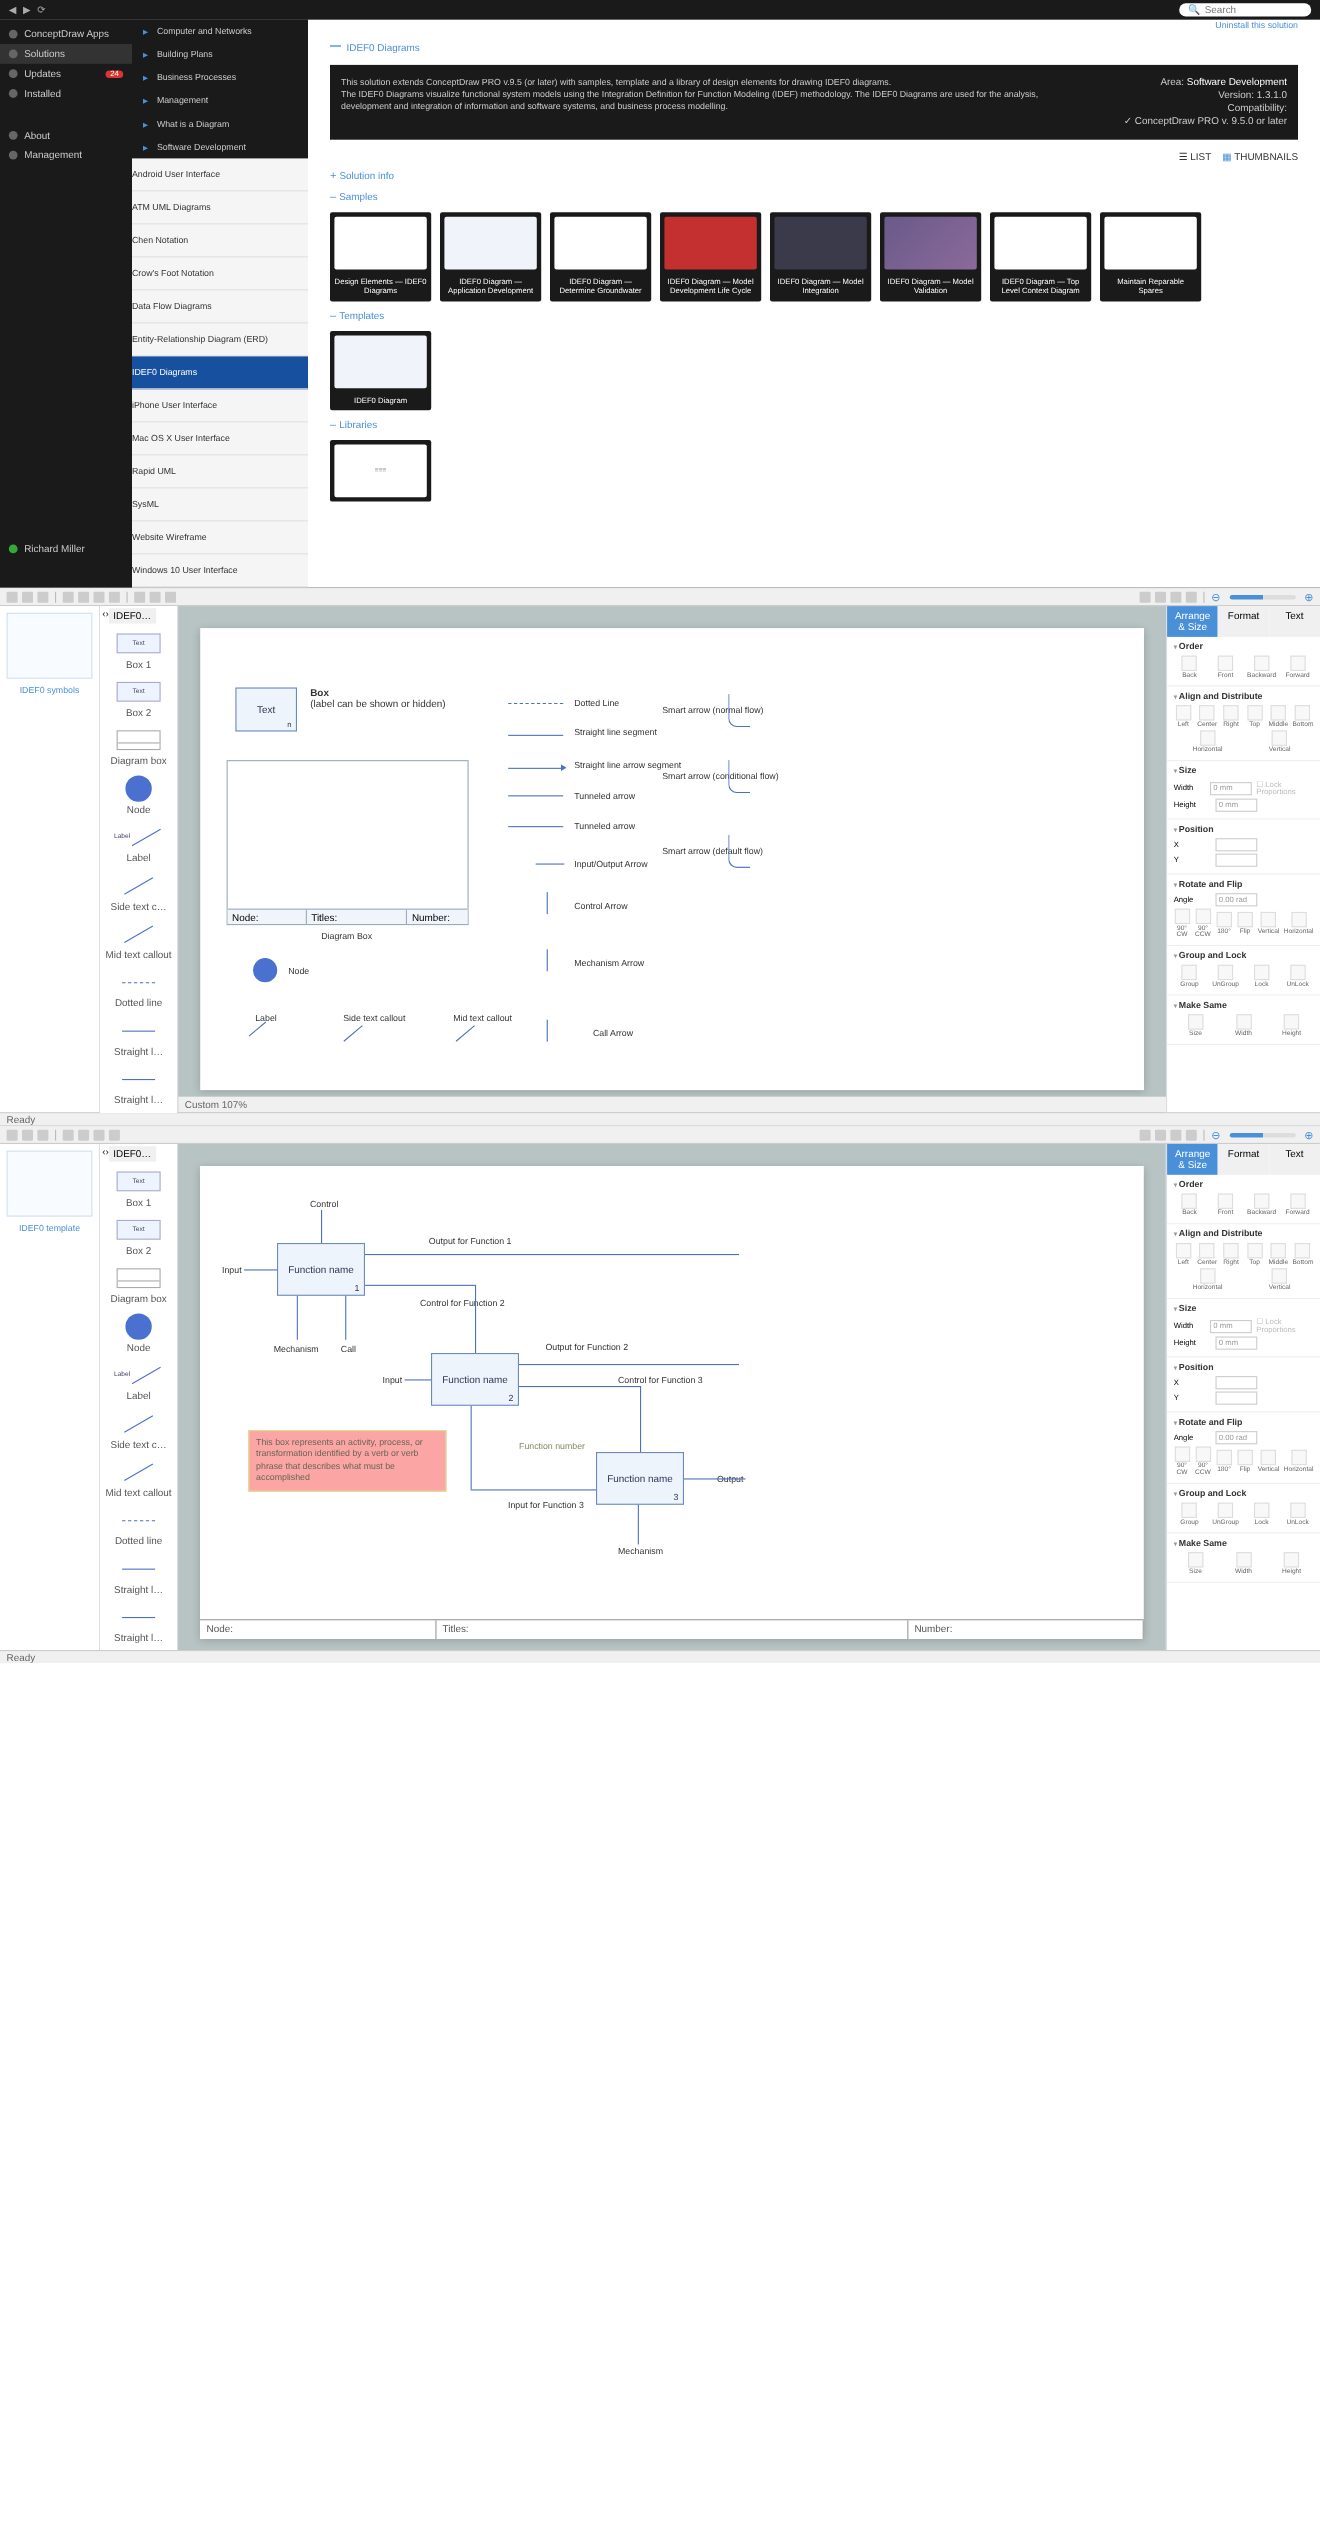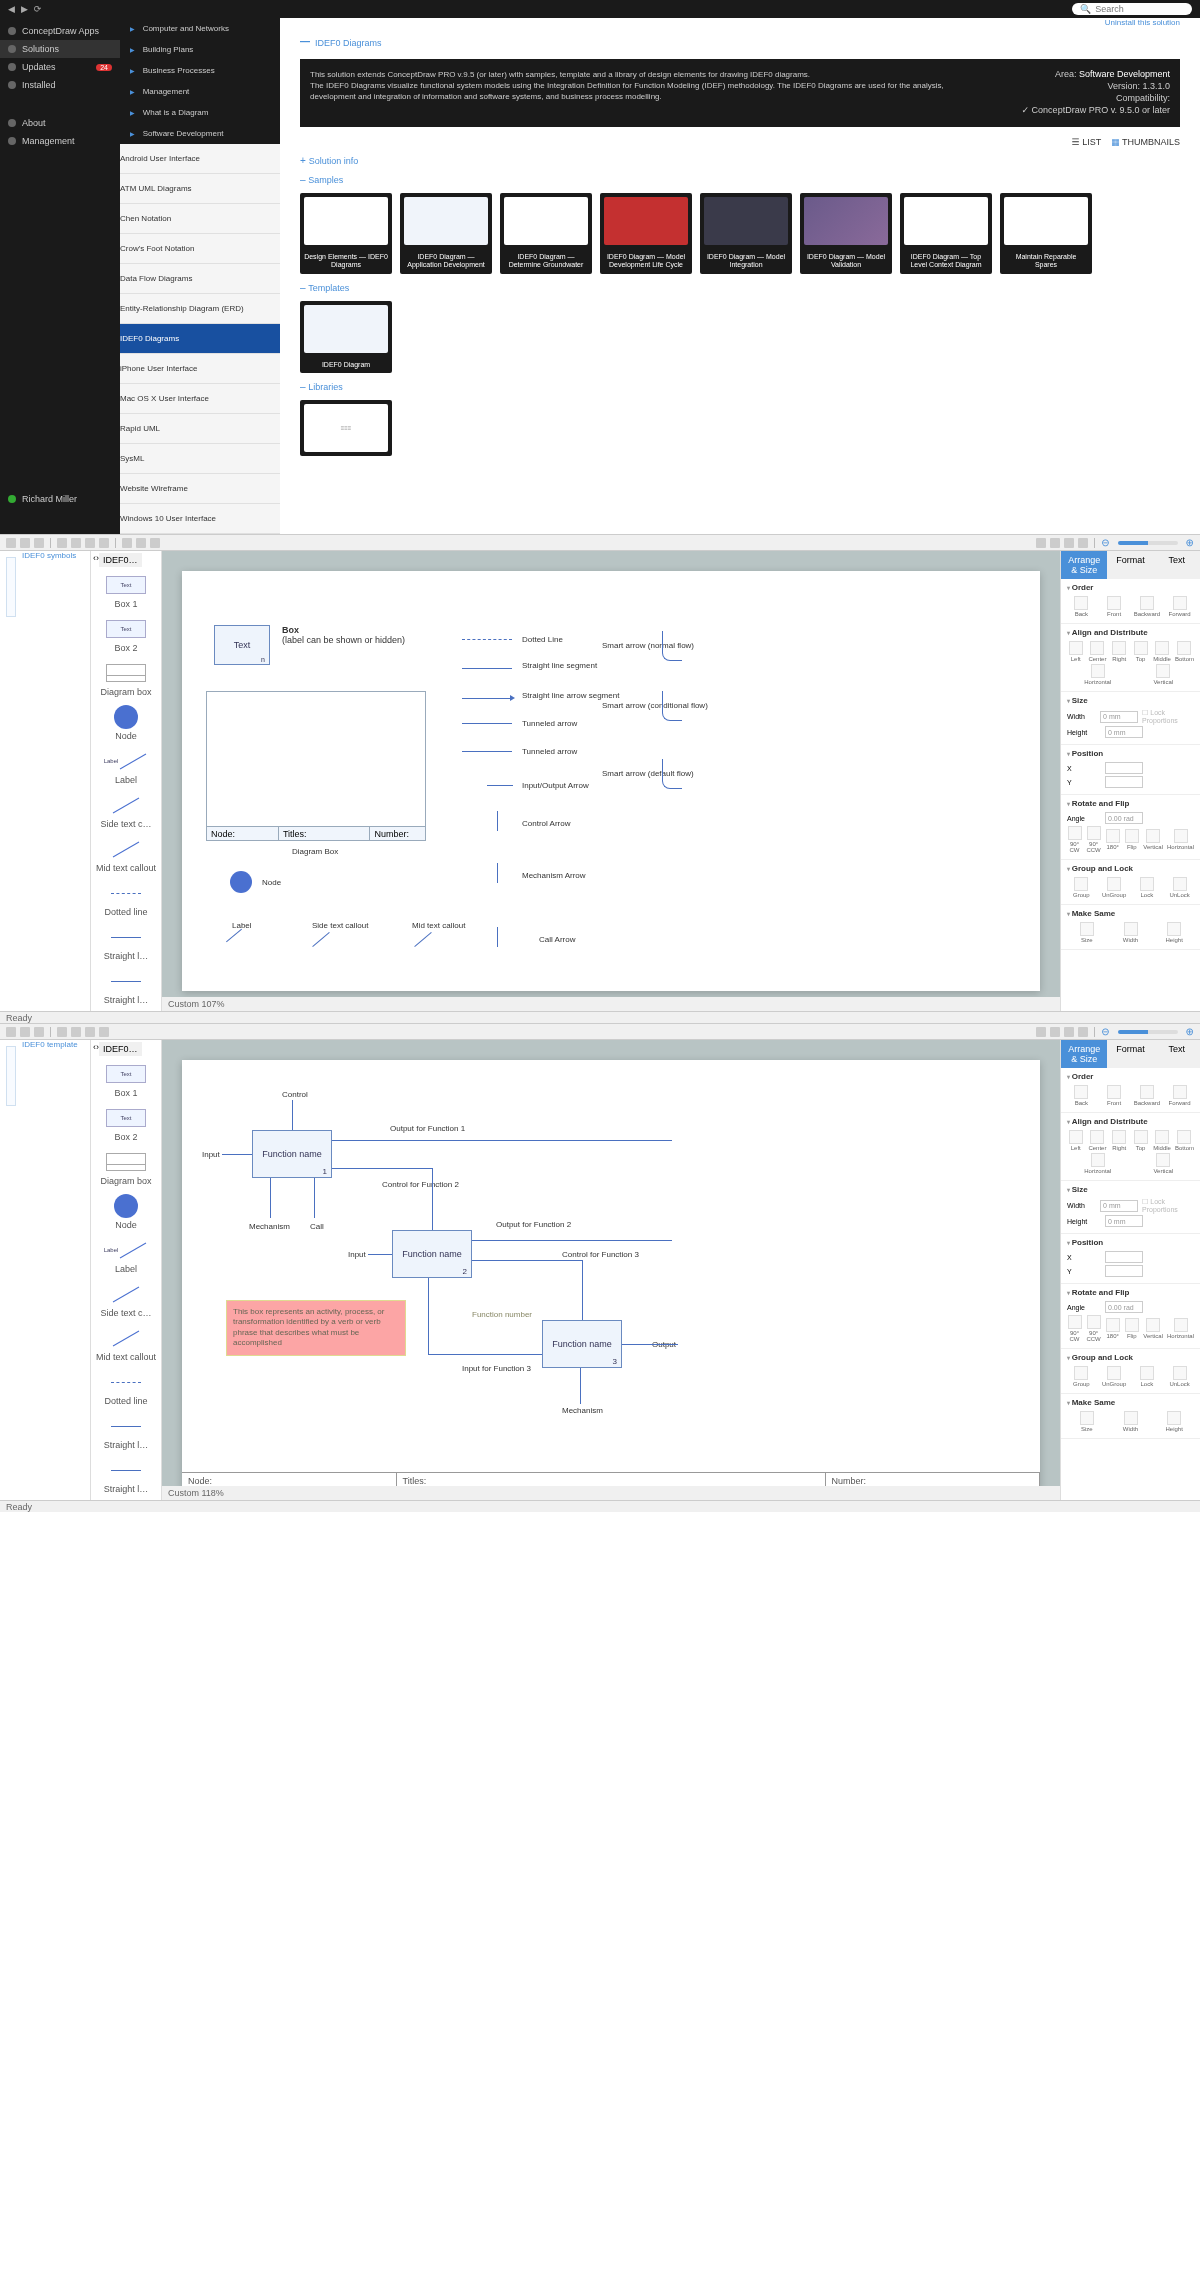--- a/index.html
+++ b/index.html
@@ -40,21 +40,21 @@
 .thumb-img.red{background:#c43030}
 .thumb-img.dark{background:#3a3a4a}
 .thumb-img.grad{background:linear-gradient(135deg,#6a5a8a,#8a6a9a)}
 .thumb-img.blue{background:#f0f4fa}
 .thumb-label{color:#fff;font-size:7px;text-align:center;padding:4px;line-height:1.2}
 .app-section{border-top:1px solid #ccc}
 .app-toolbar{background:#f0f0f0;height:16px;display:flex;align-items:center;padding:0 6px;gap:4px;border-bottom:1px solid #ccc}
 .tb-icon{width:10px;height:10px;background:#ccc;border-radius:1px;cursor:pointer}
 .tb-sep{width:1px;height:10px;background:#bbb;margin:0 2px}
 .app-body{display:flex;height:460px;background:#e8e8e8}
-.app-left{width:90px;background:#fff;display:flex;flex-direction:row}
+.app-left{width:90px;background:#fff;display:flex;flex-direction:column}
 .doc-thumb{height:60px;margin:6px;border:1px solid #d0e0f0;background:#f8fbff;padding:4px;font-size:6px;color:#666}
 .doc-label{text-align:center;font-size:8px;color:#4a90d9;margin-bottom:6px}
 .shapes-panel{width:72px;background:#fff;border-left:1px solid #ddd;border-right:1px solid #ddd;overflow-y:auto}
 .sp-tabs{display:flex;font-size:7px;padding:2px}
 .sp-tab{padding:2px 4px}
 .sp-tab.active{background:#f0f0f0}
 .shape-item{text-align:center;padding:4px;font-size:6px;color:#555}
 .shape-vis{height:24px;display:flex;align-items:center;justify-content:center;margin-bottom:2px}
 .sv-text-box{width:40px;height:18px;border:1px solid #aac;background:#eef4ff;font-size:6px;display:flex;align-items:center;justify-content:center;color:#446}
 .sv-diagram{width:40px;height:18px;border:1px solid #aaa;position:relative}
@@ -624,23 +624,20 @@
         <div class="arrow-h" style="left:440px;top:284px;width:56px"></div>
 
         <div class="note-box" style="left:44px;top:240px">This box represents an activity, process, or transformation identified by a verb or verb phrase that describes what must be accomplished</div>
 
         <div class="diagram-footer">
           <div style="width:25%">Node:</div>
           <div style="width:50%">Titles:</div>
           <div style="flex:1">Number:</div>
         </div>
       </div>
-      <div class="zoom-bar">
-          <span>Custom 118%</span>
-        </div>
     </div>
     <div class="props-panel" id="props2">
         <div class="props-tabs">
           <div class="props-tab active">Arrange &amp; Size</div>
           <div class="props-tab ">Format</div>
           <div class="props-tab ">Text</div>
         </div>
         <div class="props-group">
           <div class="pg-head">Order</div>
           <div class="pg-row">

